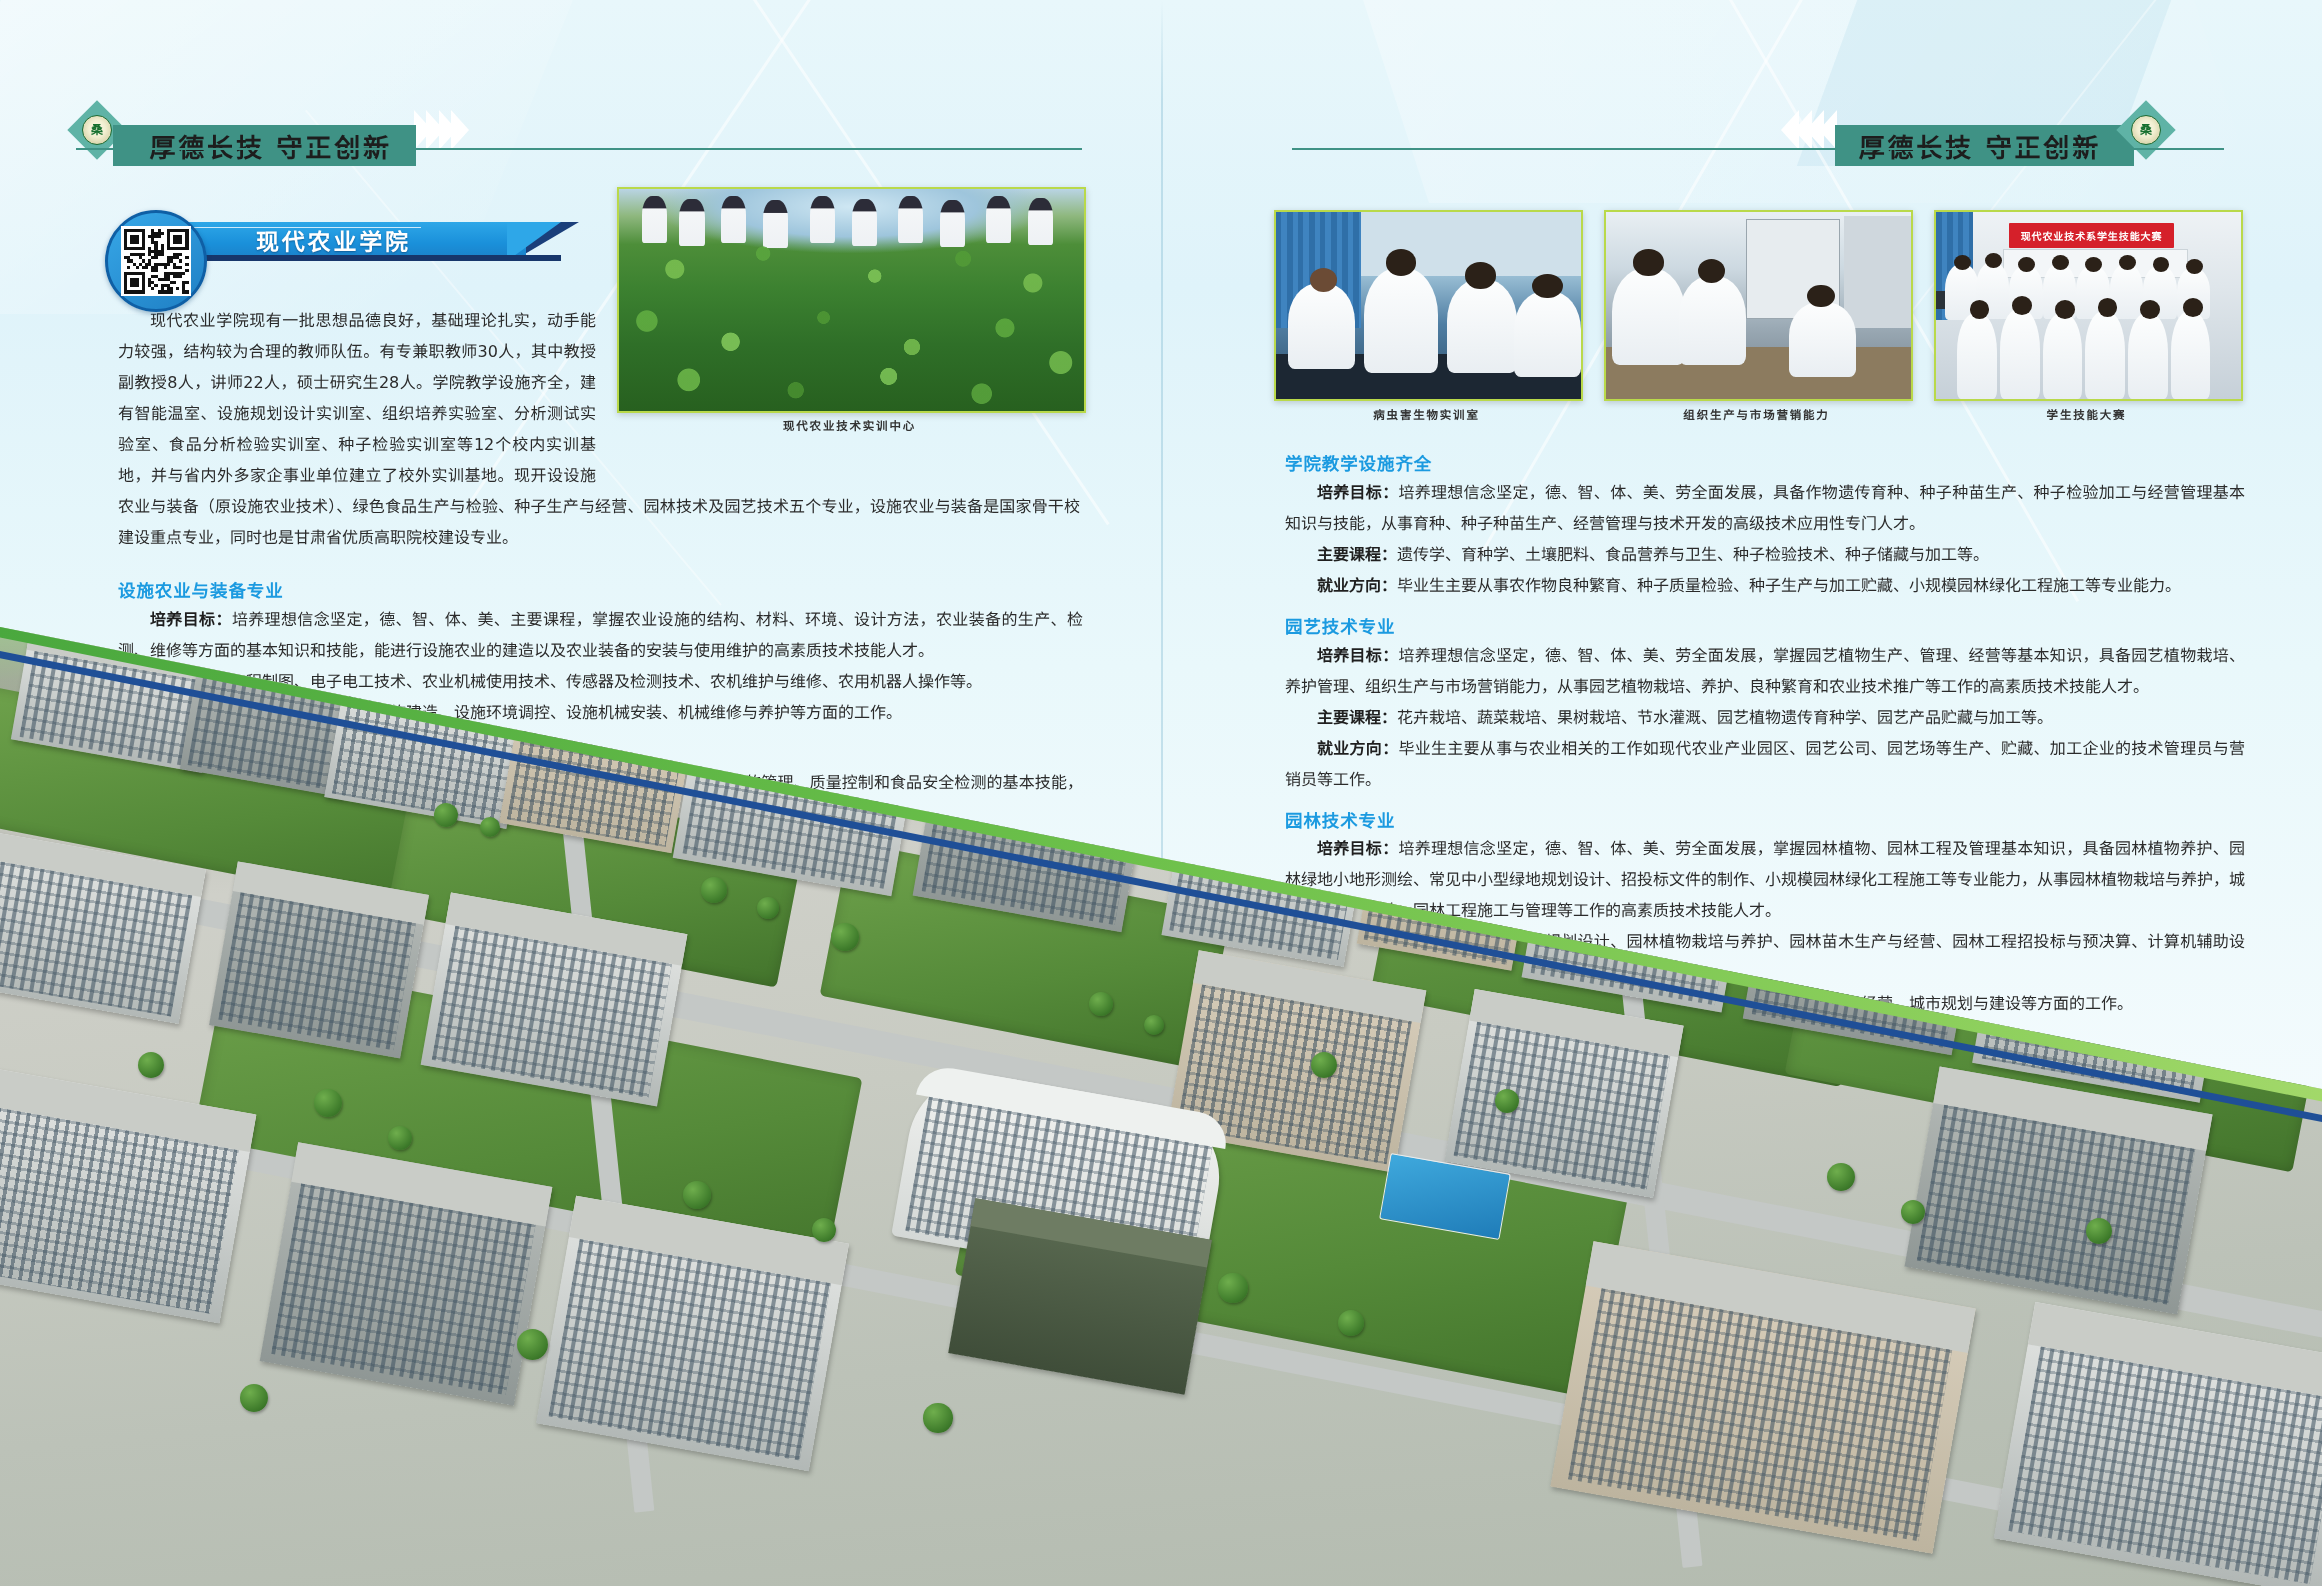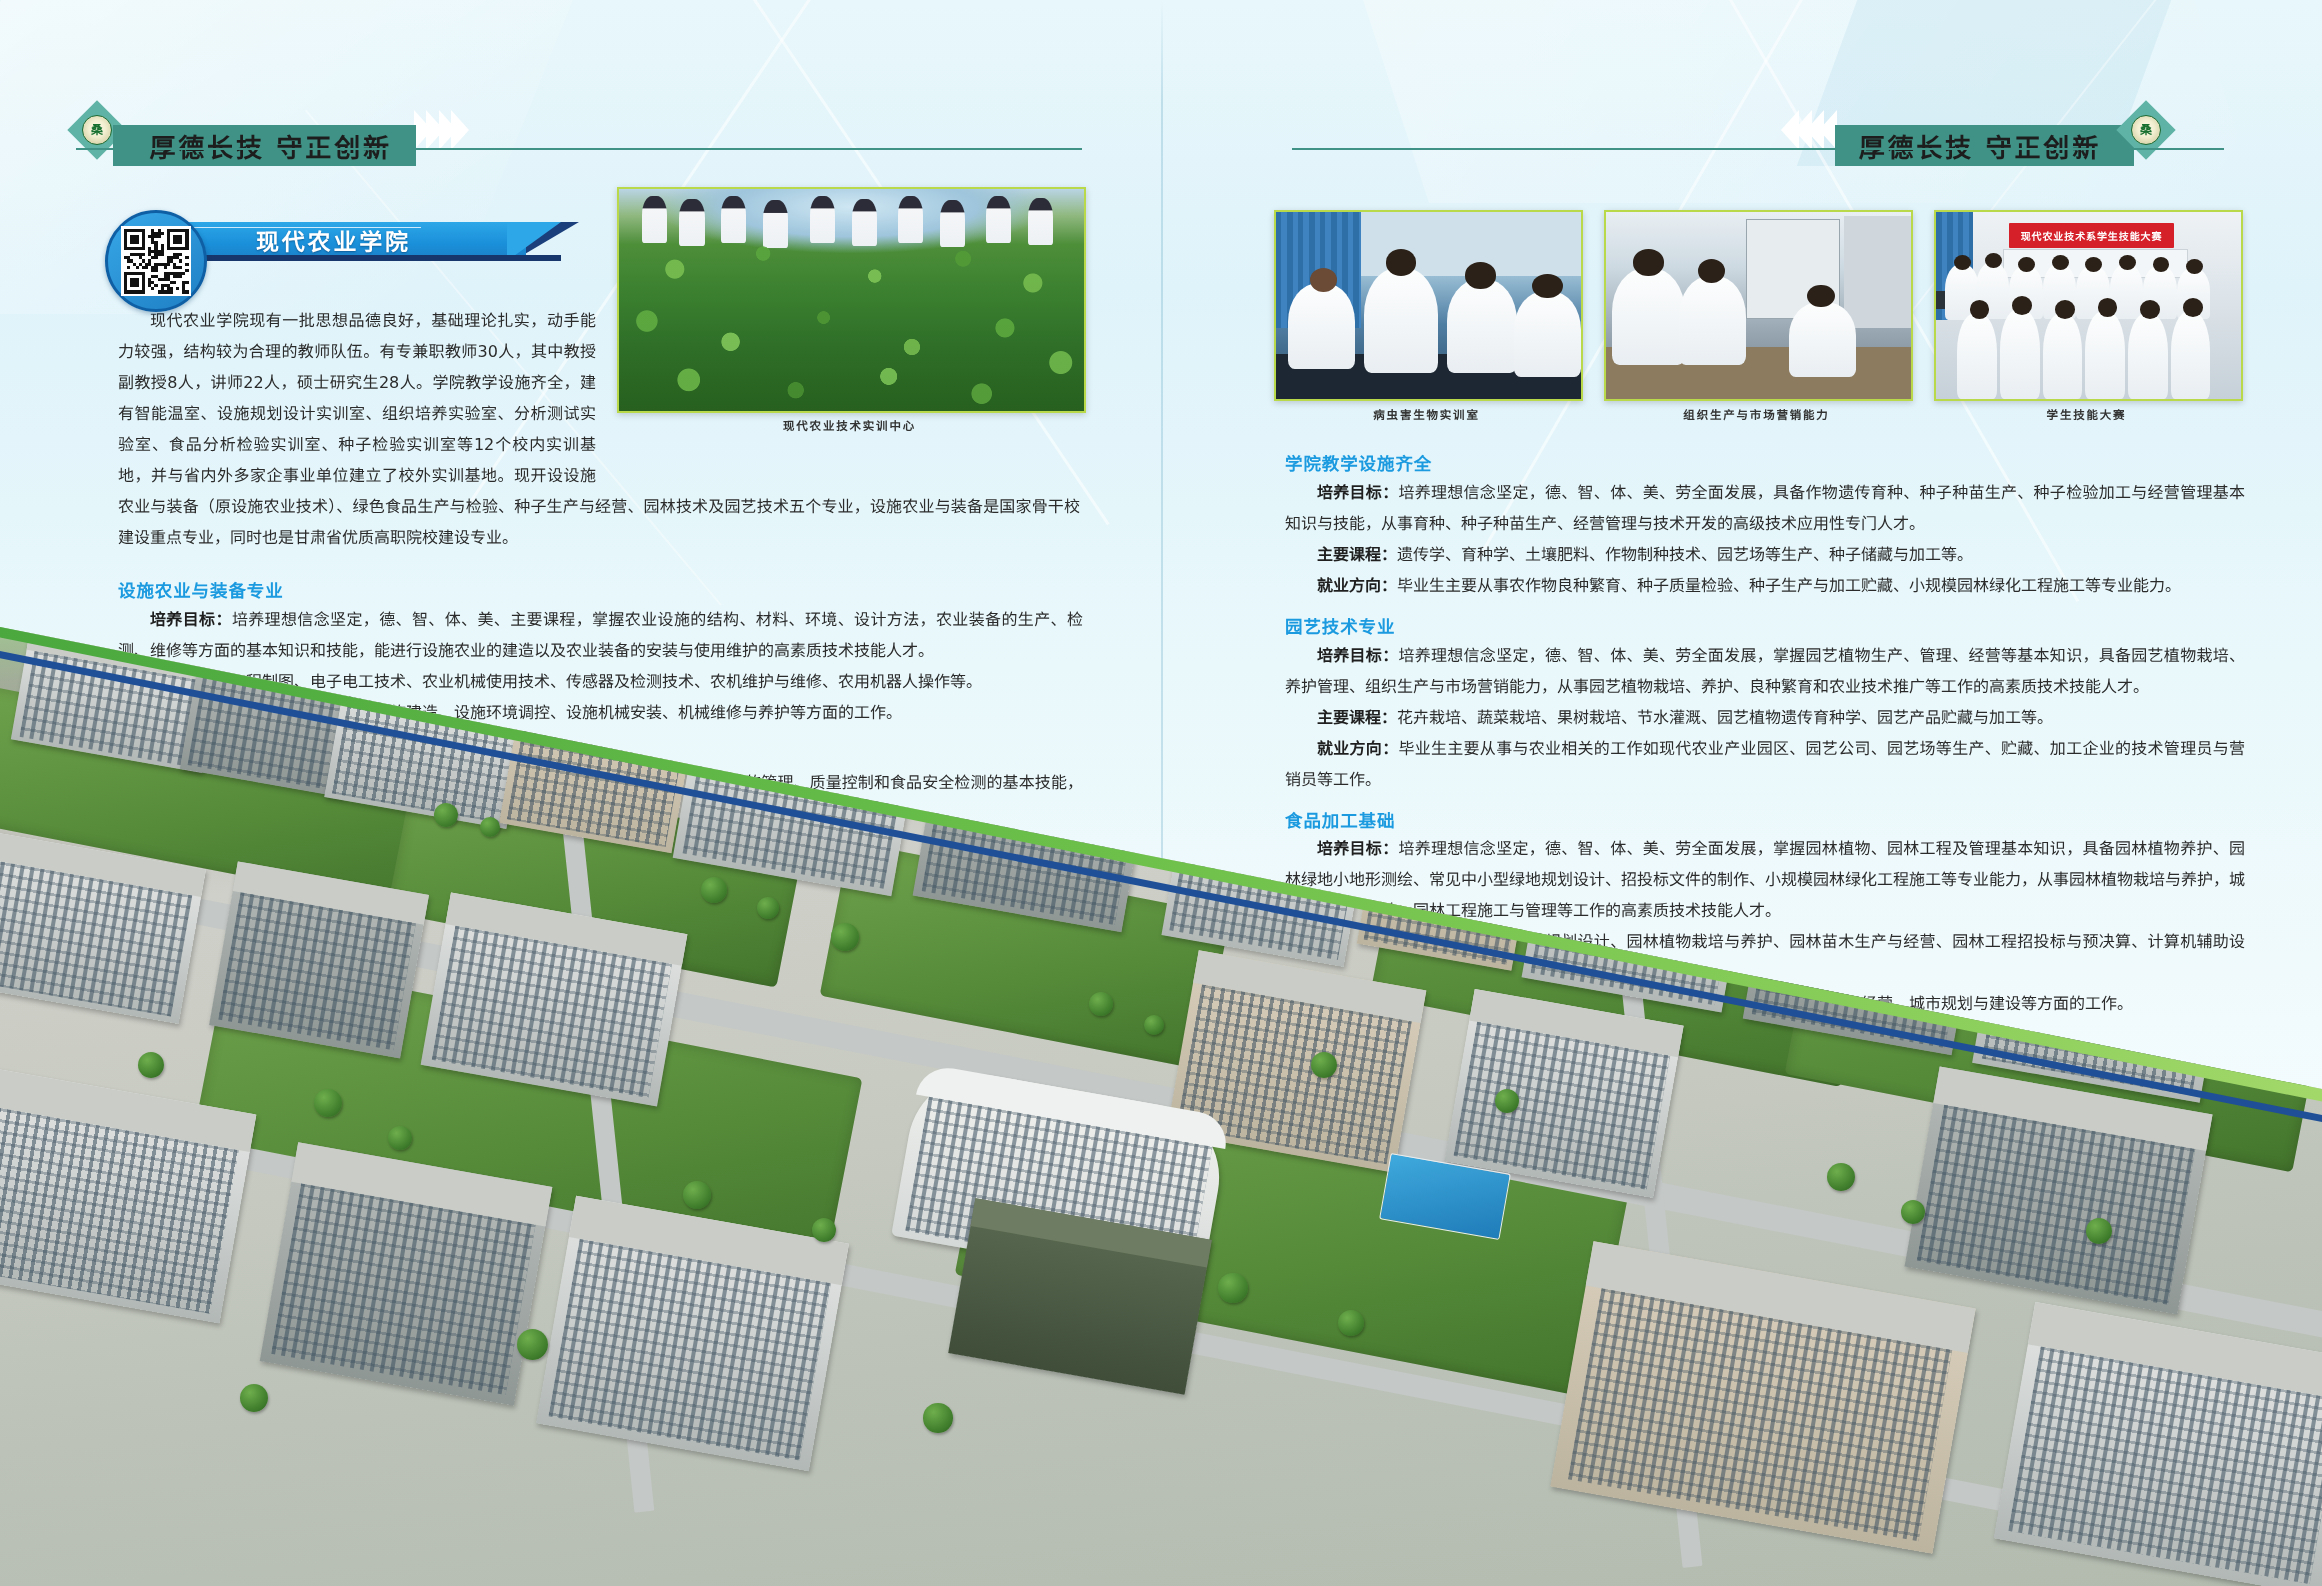--- a/index.html
+++ b/index.html
@@ -892,42 +892,42 @@
   <div class="caption" style="left:1934px;top:406px;width:305px;">学生技能大赛</div>
 
   <div class="col" style="left:1285px;top:450px;width:960px;">
 
     <div class="block">
       <div class="maj-title" style="color: rgb(27, 154, 224);">学院教学设施齐全</div>
       <div class="para indent">
         <span class="lbl">培养目标：</span><span>培养理想信念坚定，德、智、体、美、劳全面发展，具备作物遗传育种、种子种苗生产、种子检验加工与经营管理基本知识与技能，从事育种、种子种苗生产、经营管理与技术开发的高级技术应用性专门人才。</span>
       </div>
       <div class="para indent">
-        <span class="lbl">主要课程：</span><span>遗传学、育种学、土壤肥料、作物制种技术、园艺场等生产、种子储藏与加工等。</span>
+        <span class="lbl">主要课程：</span><span>遗传学、育种学、土壤肥料、食品营养与卫生、种子检验技术、种子储藏与加工等。</span>
       </div>
       <div class="para indent">
         <span class="lbl">就业方向：</span><span>毕业生主要从事农作物良种繁育、种子质量检验、种子生产与加工贮藏、小规模园林绿化工程施工等专业能力。</span>
       </div>
     </div>
 
     <div class="block">
       <div class="maj-title" style="color: rgb(27, 154, 224);">园艺技术专业</div>
       <div class="para indent">
         <span class="lbl">培养目标：</span><span>培养理想信念坚定，德、智、体、美、劳全面发展，掌握园艺植物生产、管理、经营等基本知识，具备园艺植物栽培、养护管理、组织生产与市场营销能力，从事园艺植物栽培、养护、良种繁育和农业技术推广等工作的高素质技术技能人才。</span>
       </div>
       <div class="para indent">
         <span class="lbl">主要课程：</span><span>花卉栽培、蔬菜栽培、果树栽培、节水灌溉、园艺植物遗传育种学、园艺产品贮藏与加工等。</span>
       </div>
       <div class="para indent">
         <span class="lbl">就业方向：</span><span>毕业生主要从事与农业相关的工作如现代农业产业园区、园艺公司、园艺场等生产、贮藏、加工企业的技术管理员与营销员等工作。</span>
       </div>
     </div>
 
     <div class="block">
-      <div class="maj-title" style="color: rgb(27, 154, 224);">食品加工基础</div>
+      <div class="maj-title" style="color: rgb(27, 154, 224);">园林技术专业</div>
       <div class="para indent">
         <span class="lbl">培养目标：</span><span>培养理想信念坚定，德、智、体、美、劳全面发展，掌握园林植物、园林工程及管理基本知识，具备园林植物养护、园林绿地小地形测绘、常见中小型绿地规划设计、招投标文件的制作、小规模园林绿化工程施工等专业能力，从事园林植物栽培与养护，城乡园林规划设计、园林工程施工与管理等工作的高素质技术技能人才。</span>
       </div>
       <div class="para indent">
         <span class="lbl">主要课程：</span><span>园林工程施工、园林规划设计、园林植物栽培与养护、园林苗木生产与经营、园林工程招投标与预决算、计算机辅助设计等。</span>
       </div>
       <div class="para indent">
         <span class="lbl">就业方向：</span><span>毕业生从事城市园林绿化、风景园林规划与设计、园林植物生产与经营、城市规划与建设等方面的工作。</span>
       </div>
     </div>

